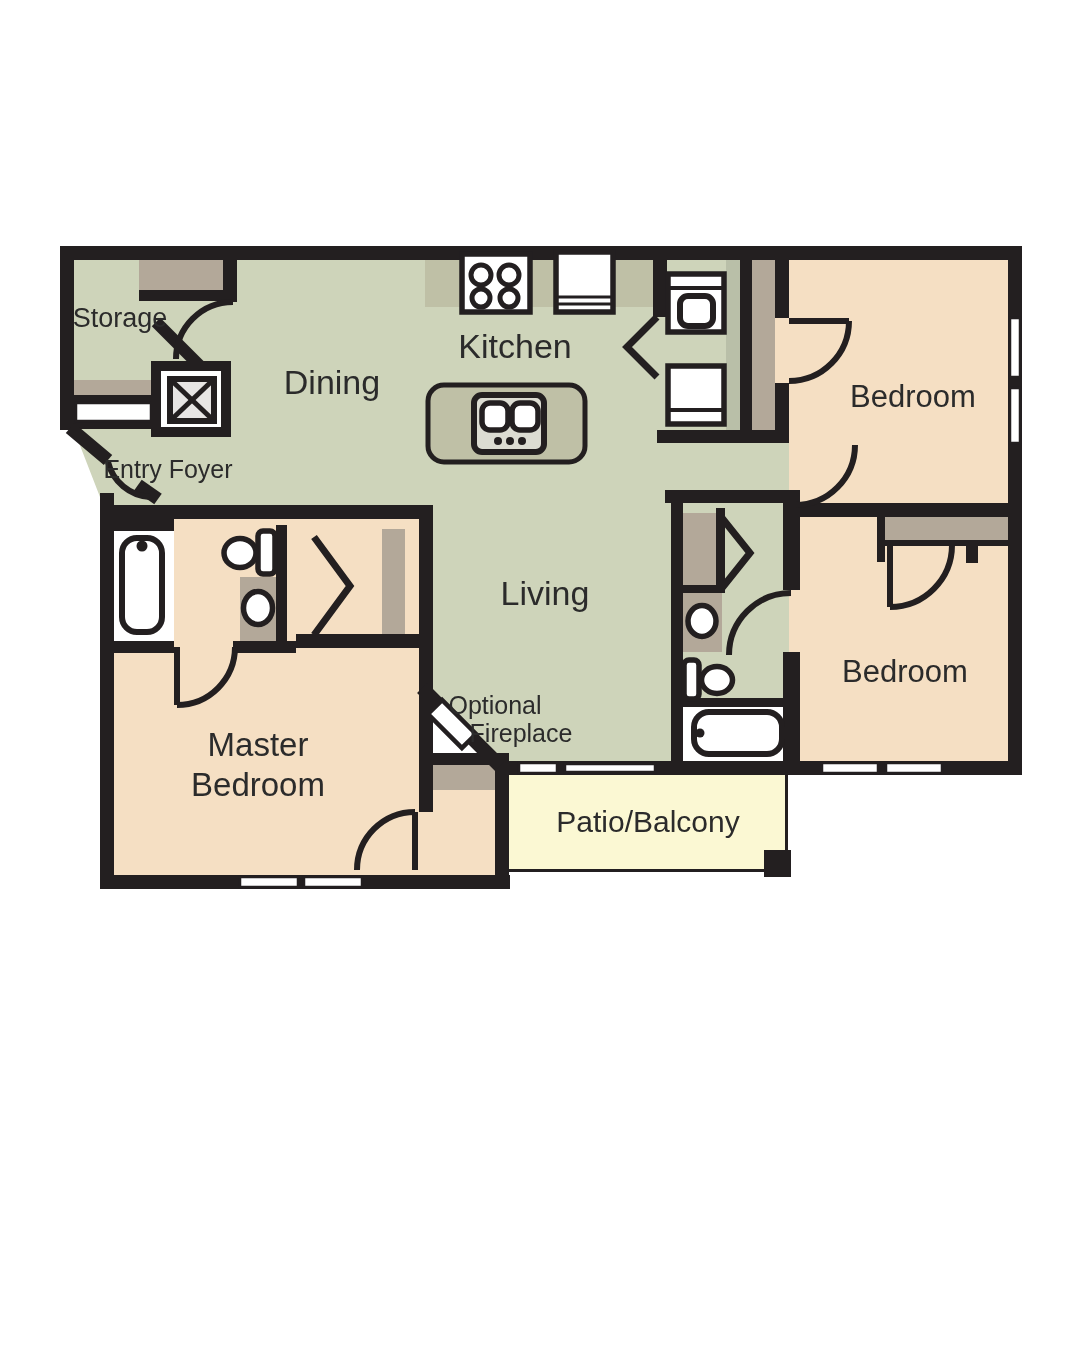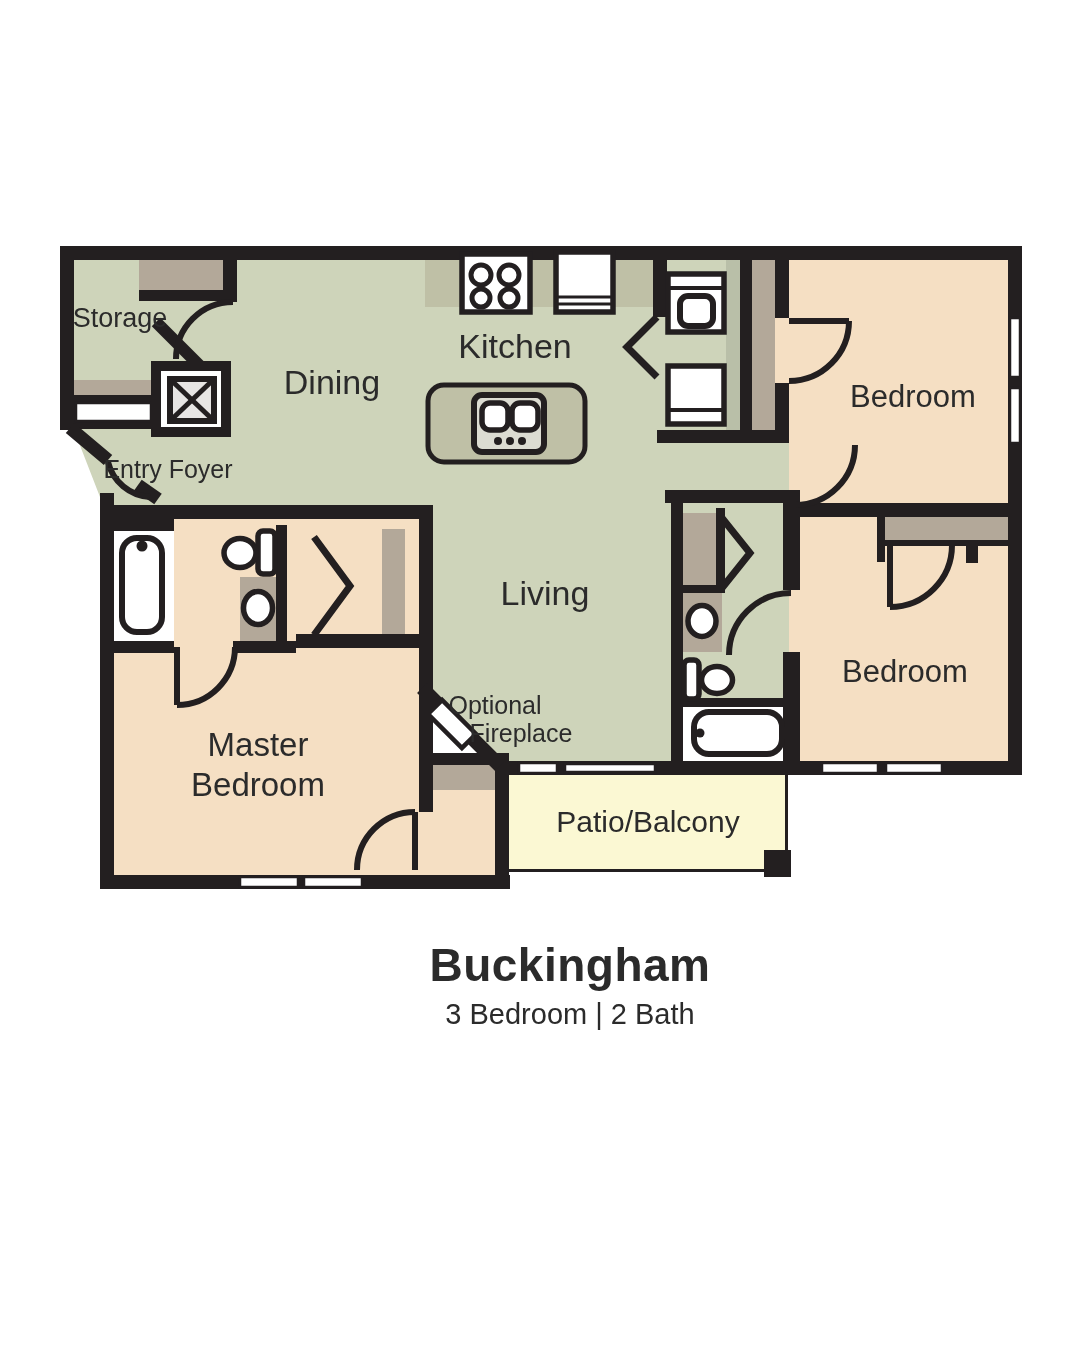--- a/index.html
+++ b/index.html
@@ -216,17 +216,13 @@
     <text class="lbl" x="913" y="407" font-size="31">Bedroom</text>
     <text class="lbl" x="905" y="682" font-size="31">Bedroom</text>
     <text class="lbl" x="258" y="756" font-size="33">Master</text>
     <text class="lbl" x="258" y="796" font-size="33">Bedroom</text>
     <text class="lbl" x="495" y="714" font-size="25">Optional</text>
     <text class="lbl" x="521" y="742" font-size="25">Fireplace</text>
     <text class="lbl" x="648" y="832" font-size="30">Patio/Balcony</text>
   </g>
 </svg>
 
-<div class="title-block">
-  <div class="title">Buckingham</div>
-  <div class="subtitle">3 Bedroom | 2 Bath</div>
 </div>
-</div>
 
 </body></html>

